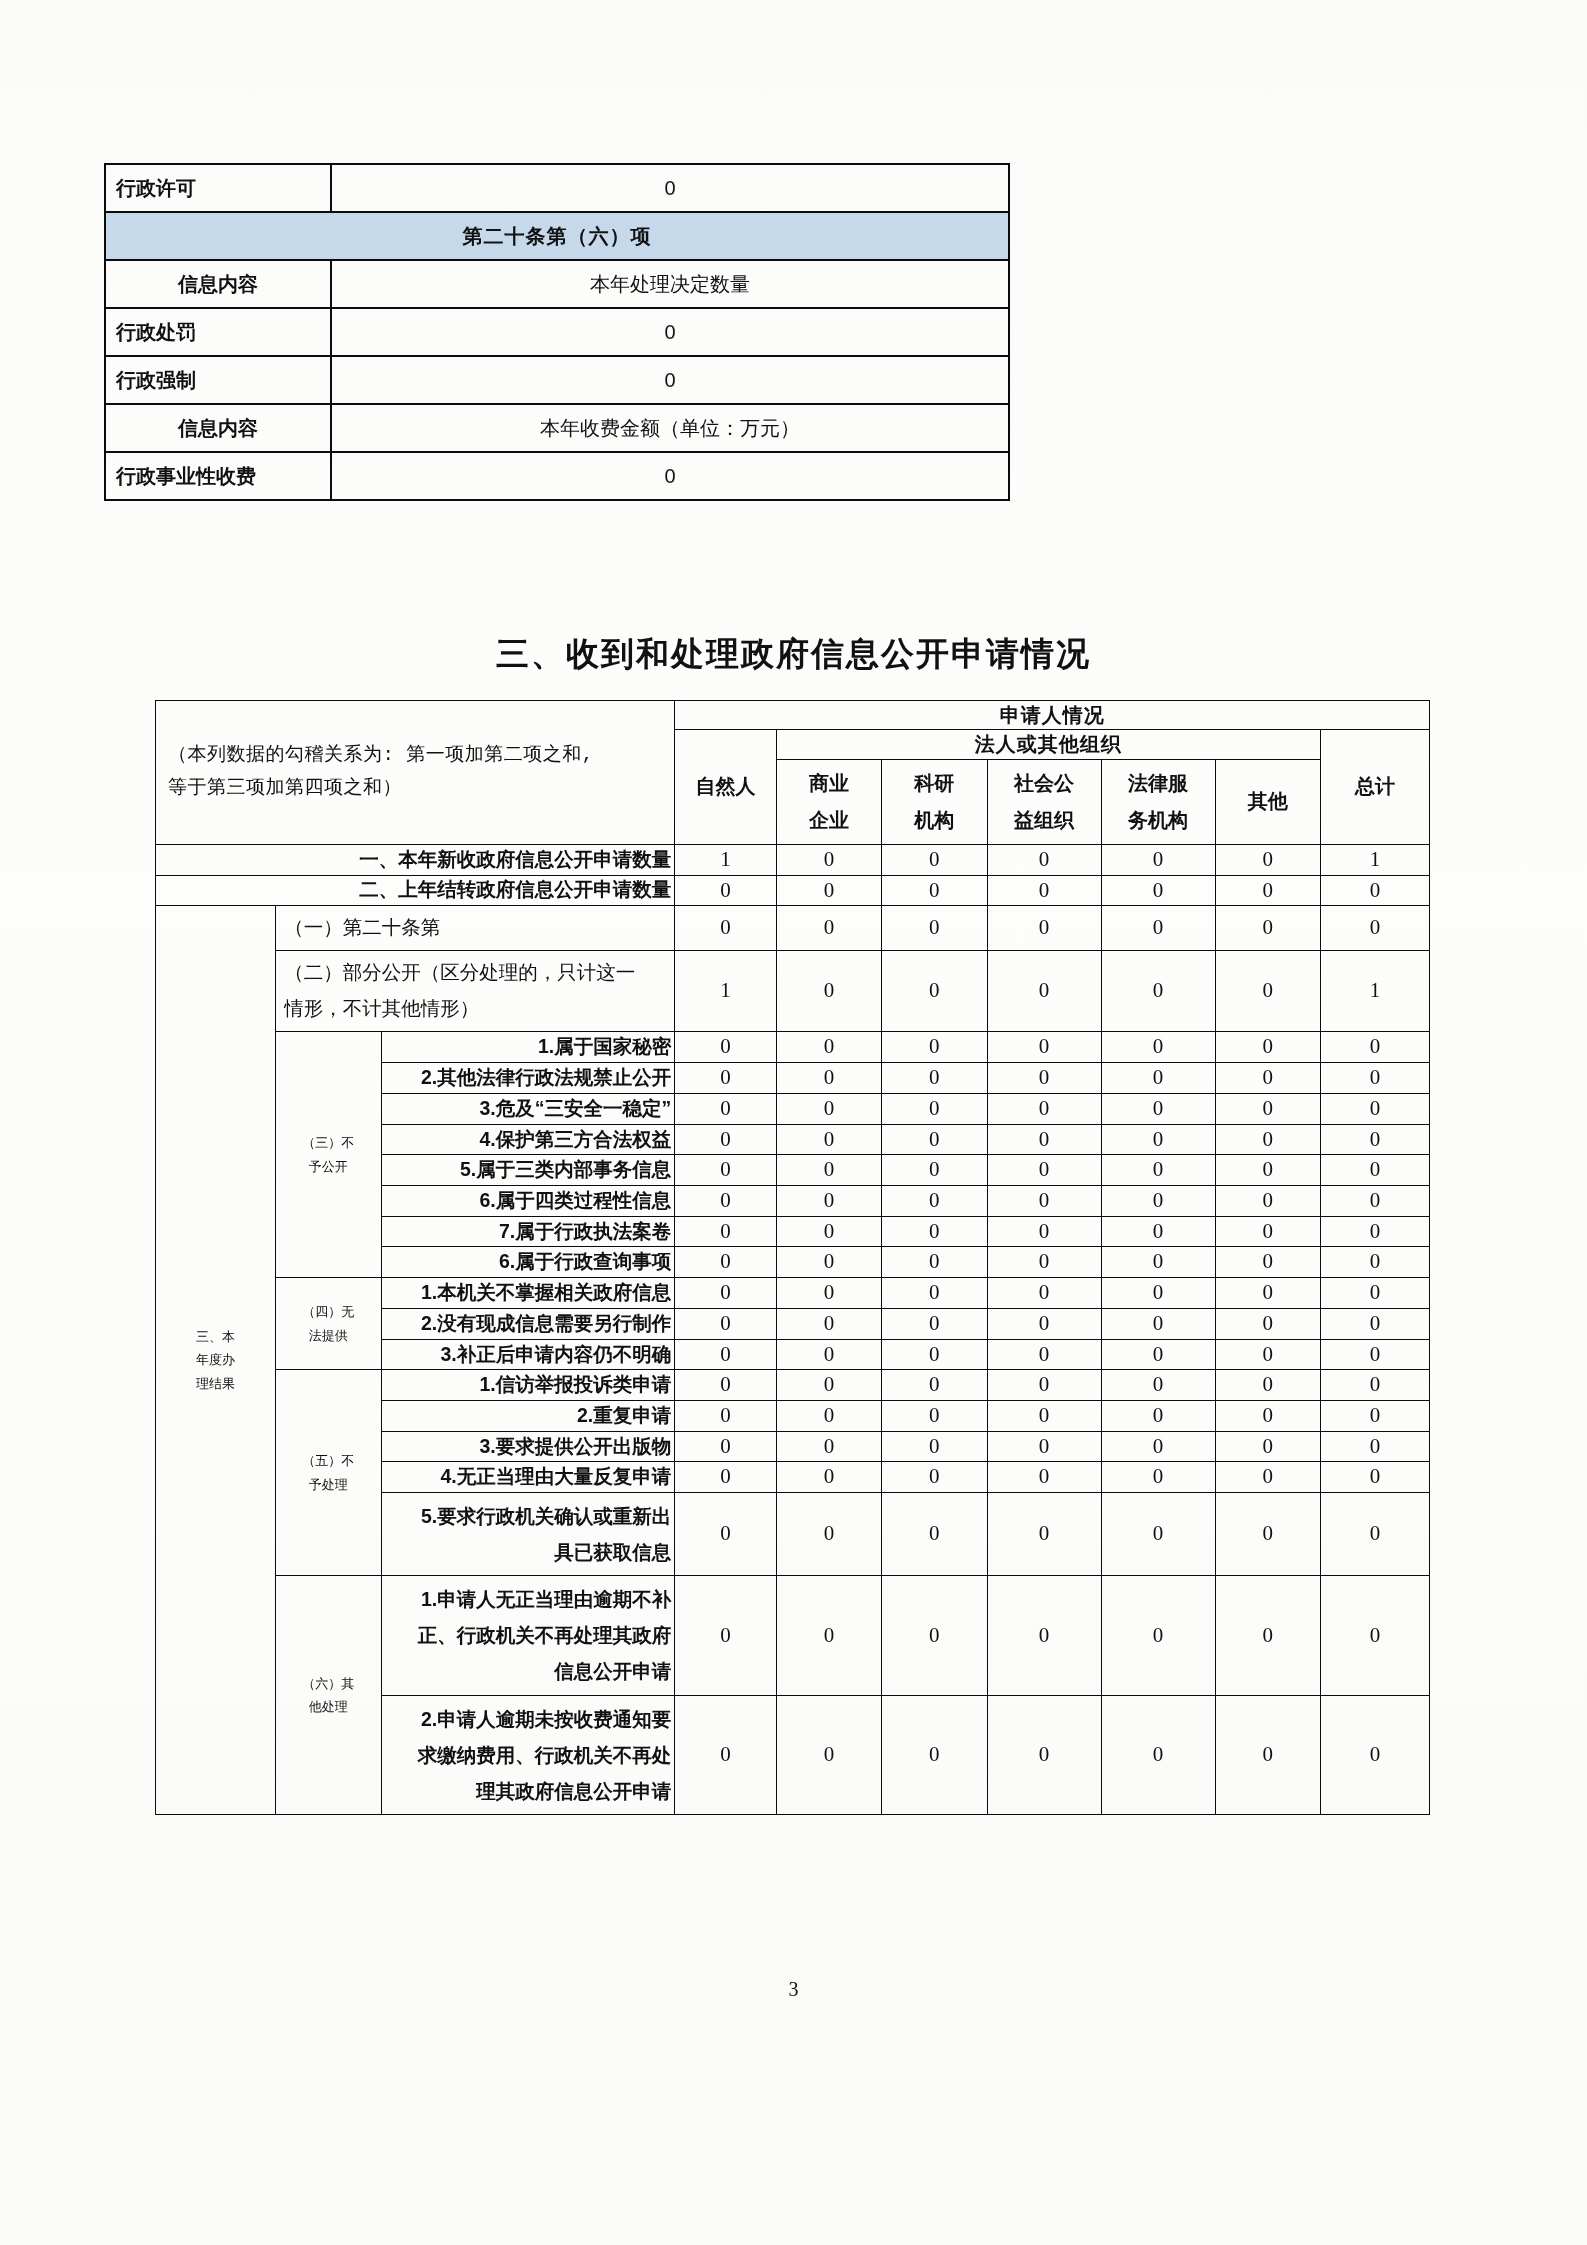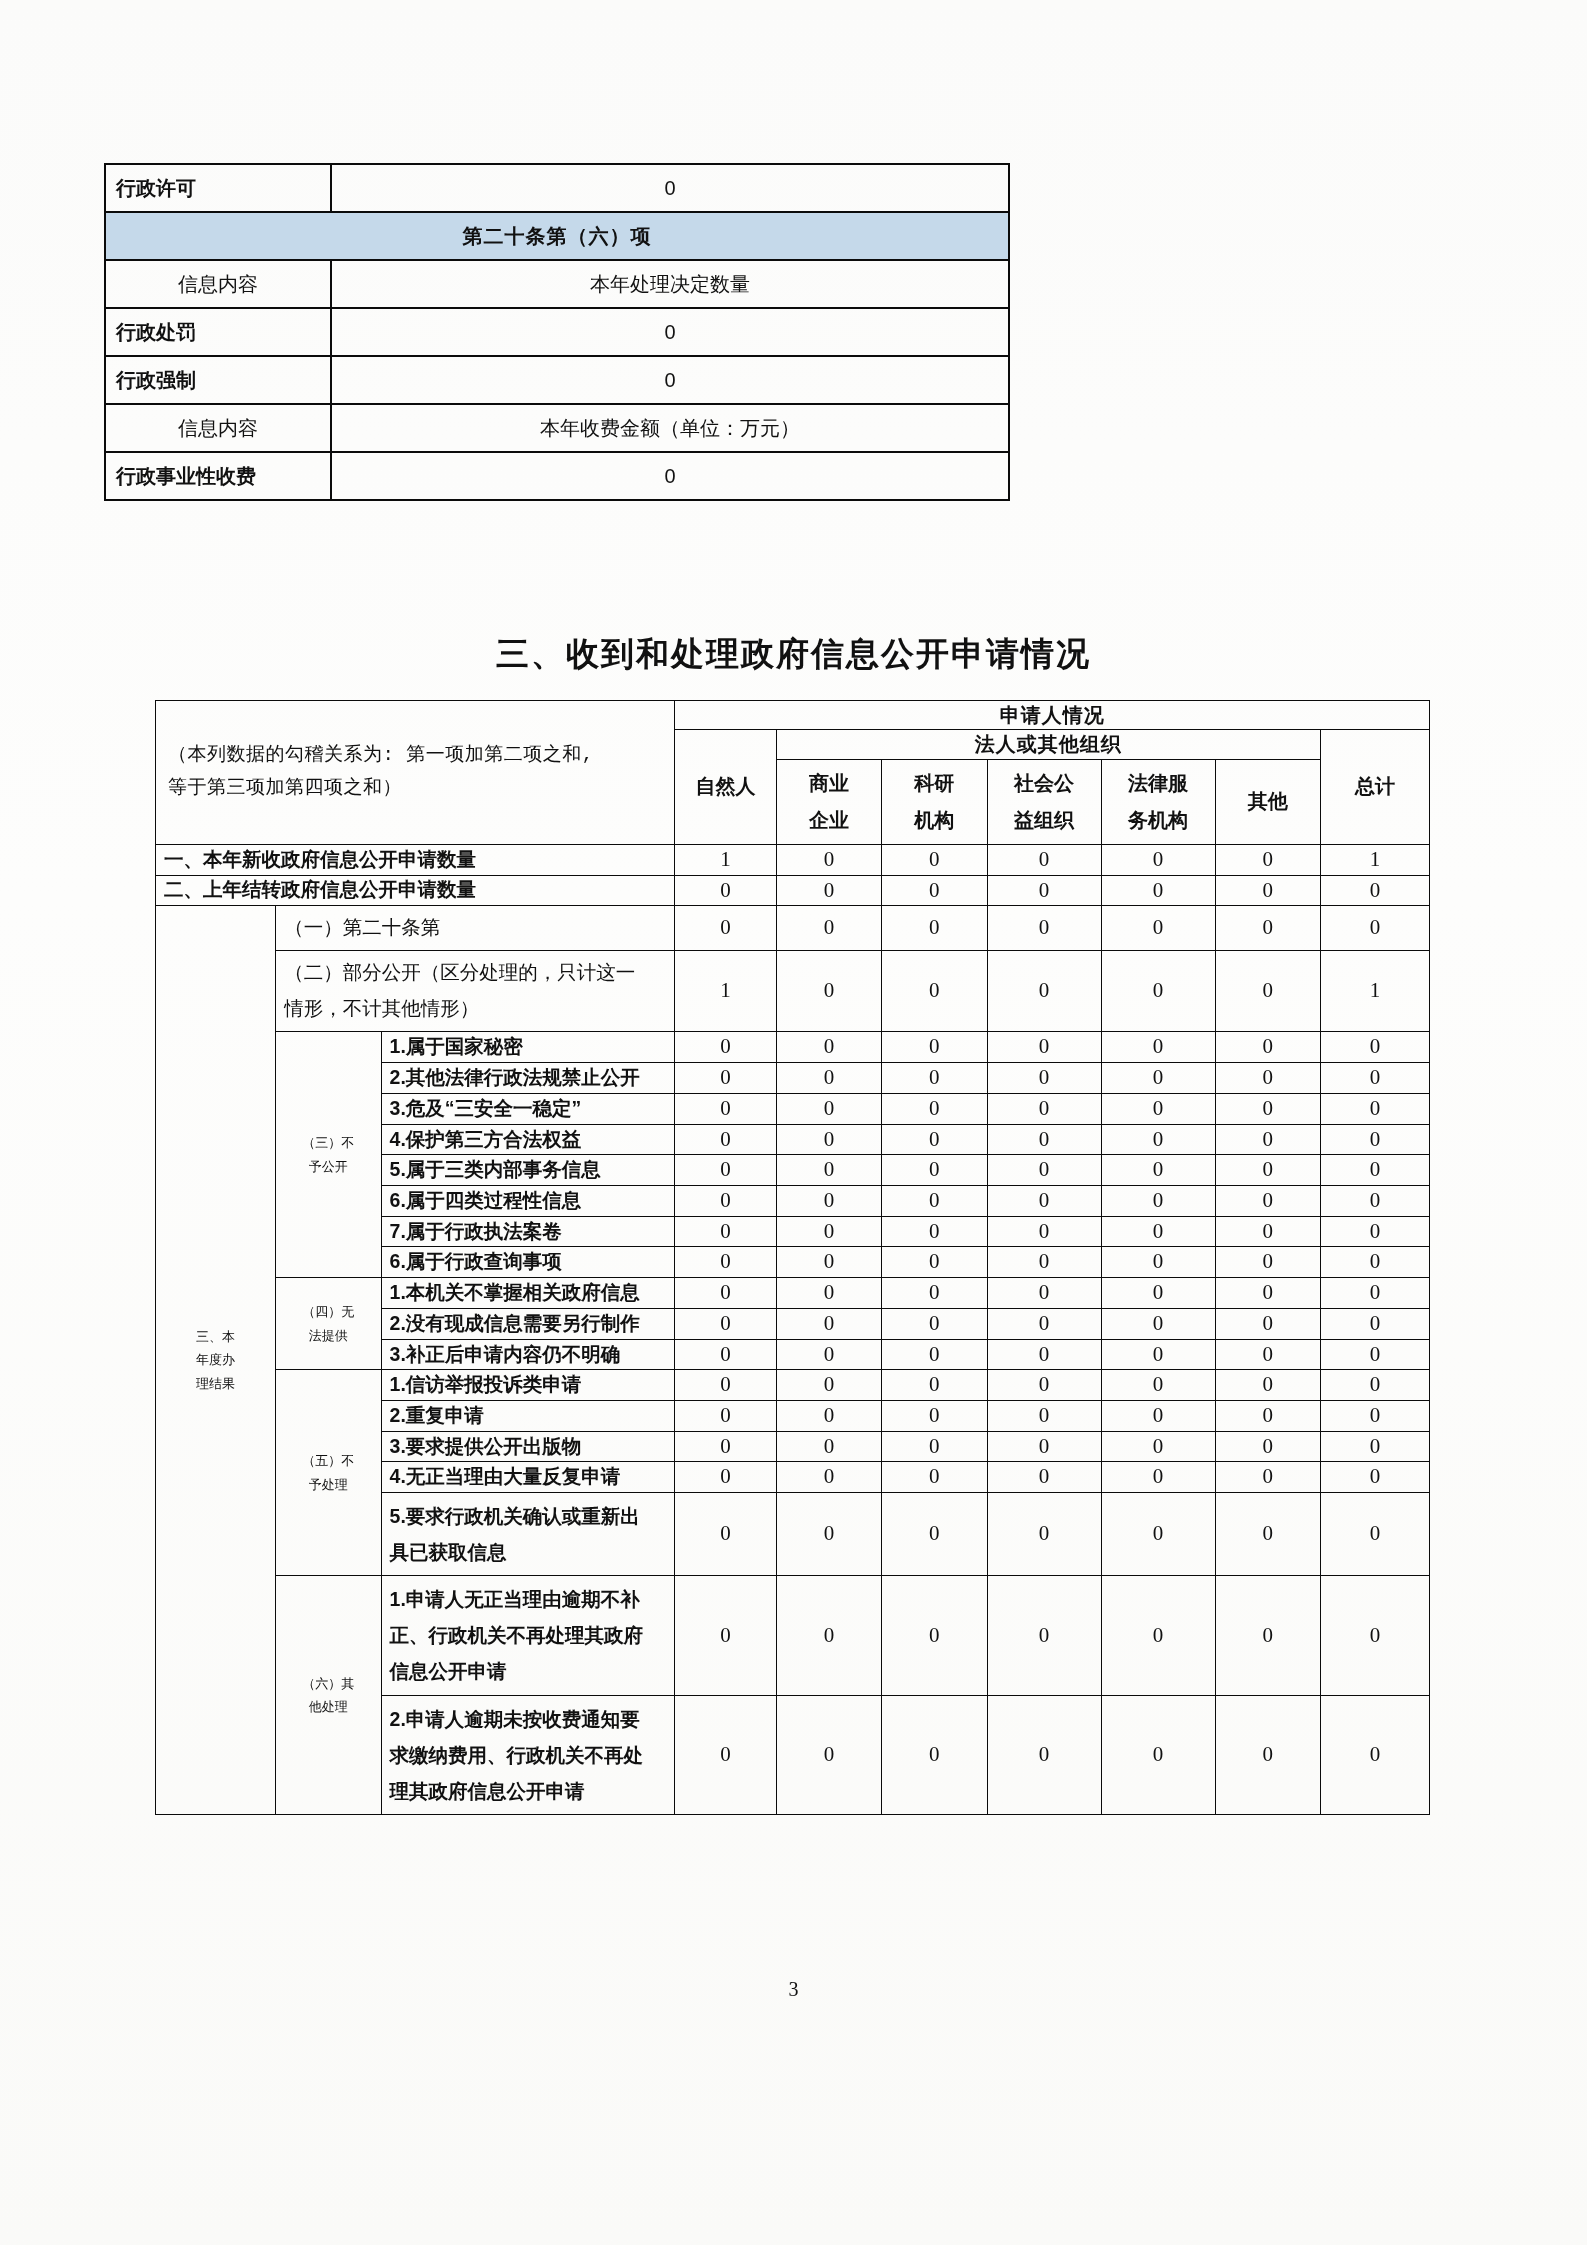--- a/index.html
+++ b/index.html
@@ -42,21 +42,21 @@
   .top-table .lbl {
     width: 226px;
     text-align: left;
     padding-left: 10px;
     font-weight: 600;
     margin-top: 24px;
   }
   .top-table .lbl-c {
     width: 226px;
     text-align: center;
-    font-weight: 400;
+    font-weight: 700;
   }
   .top-table .val {
     text-align: center;
     font-weight: 500;
   }
   .top-table .band {
     background: #c5d9ea;
     text-align: center;
     font-weight: 600;
     letter-spacing: 1px;
@@ -105,21 +105,21 @@
     font-size: 20px;
     font-weight: 600;
     letter-spacing: 1px;
   }
   .main-table .col-hdr {
     font-size: 20px;
     font-weight: 600;
     line-height: 1.28;
   }
   .main-table .rowlabel {
-    text-align: left;
+    text-align: right;
     padding-left: 8px;
     font-weight: 600;
     font-size: 19.5px;
     margin-top: 45px;
   }
   .main-table .rowlabel-serif {
     text-align: left;
     padding-left: 8px;
     font-size: 19.5px;
     font-family: "Liberation Serif", "DejaVu Serif", serif;

